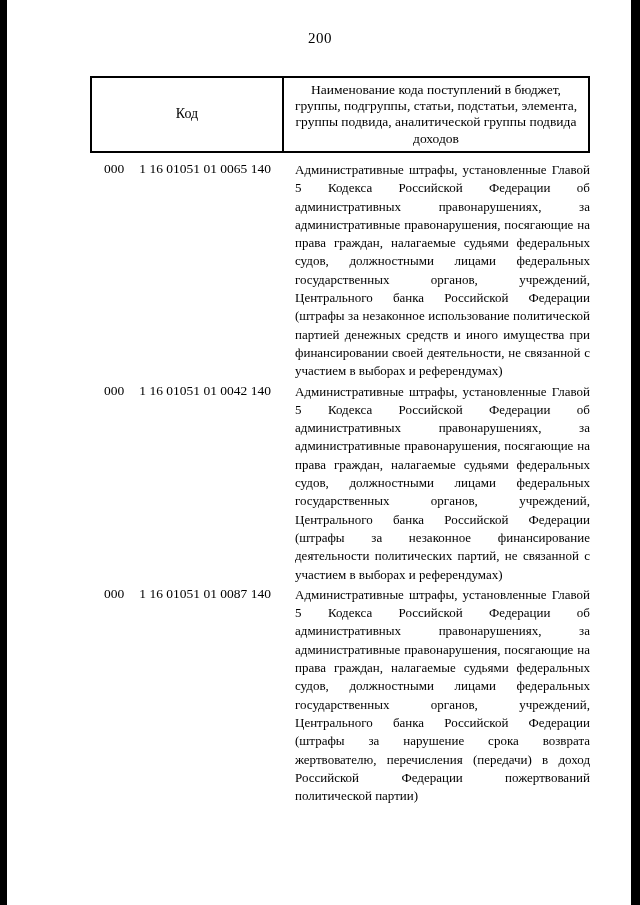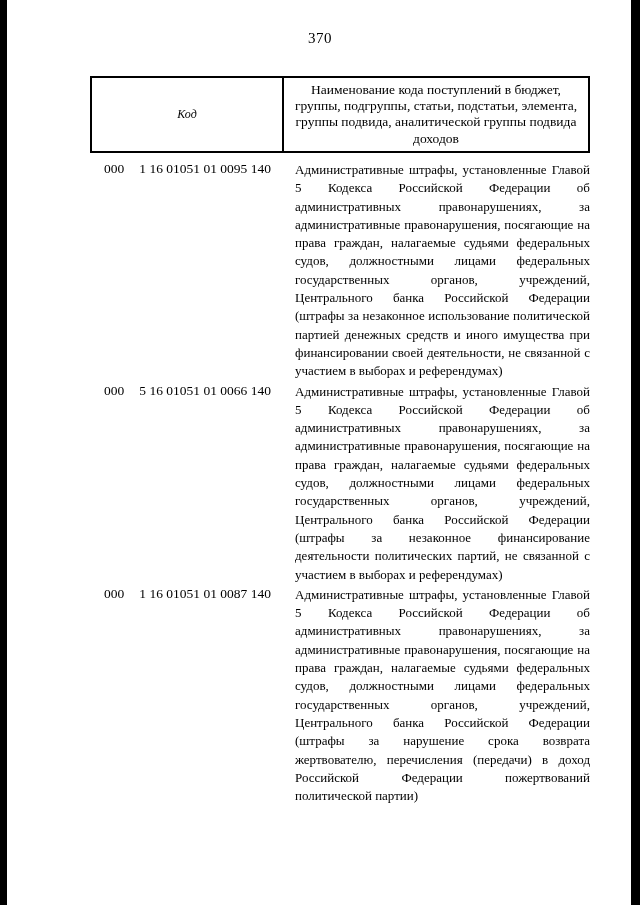--- a/index.html
+++ b/index.html
@@ -45,22 +45,21 @@
     align-items: stretch;
     background: #ffffff;
   }
   .th-code {
     width: 192px;
     box-sizing: border-box;
     border-right: 2px solid #000000;
     display: flex;
     align-items: center;
     justify-content: center;
-    font-size: 12px;
-    font-style: italic;
+    font-size: 14px;
   }
   .th-name {
     flex: 1;
     box-sizing: border-box;
     padding: 4px 8px;
     text-align: center;
     font-size: 13.5px;
     line-height: 16.2px;
   }
 
@@ -94,41 +93,41 @@
     text-align: justify;
     hyphens: none;
   }
 </style>
 </head>
 <body>
 
 <div class="scan-edge left"></div>
 <div class="scan-edge right"></div>
 
-<div class="page-number">370</div>
+<div class="page-number">200</div>
 
 <div class="table-header">
   <div class="th-code">Код</div>
   <div class="th-name">Наименование кода поступлений в бюджет, группы, подгруппы, статьи, подстатьи, элемента, группы подвида, аналитической группы подвида доходов</div>
 </div>
 
 <div class="rows">
 
   <div class="row">
     <div class="code-cell">
       <span>000</span>
-      <span>1 16 01051 01 0095 140</span>
+      <span>1 16 01051 01 0065 140</span>
     </div>
     <div class="desc-cell">Административные штрафы, установленные Главой 5 Кодекса Российской Федерации об административных правонарушениях, за административные правонарушения, посягающие на права граждан, налагаемые судьями федеральных судов, должностными лицами федеральных государственных органов, учреждений, Центрального банка Российской Федерации (штрафы за незаконное использование политической партией денежных средств и иного имущества при финансировании своей деятельности, не связанной с участием в выборах и референдумах)</div>
   </div>
 
   <div class="row">
     <div class="code-cell">
       <span>000</span>
-      <span>5 16 01051 01 0066 140</span>
+      <span>1 16 01051 01 0042 140</span>
     </div>
     <div class="desc-cell">Административные штрафы, установленные Главой 5 Кодекса Российской Федерации об административных правонарушениях, за административные правонарушения, посягающие на права граждан, налагаемые судьями федеральных судов, должностными лицами федеральных государственных органов, учреждений, Центрального банка Российской Федерации (штрафы за незаконное финансирование деятельности политических партий, не связанной с участием в выборах и референдумах)</div>
   </div>
 
   <div class="row">
     <div class="code-cell">
       <span>000</span>
       <span>1 16 01051 01 0087 140</span>
     </div>
     <div class="desc-cell">Административные штрафы, установленные Главой 5 Кодекса Российской Федерации об административных правонарушениях, за административные правонарушения, посягающие на права граждан, налагаемые судьями федеральных судов, должностными лицами федеральных государственных органов, учреждений, Центрального банка Российской Федерации (штрафы за нарушение срока возврата жертвователю, перечисления (передачи) в доход Российской Федерации пожертвований политической партии)</div>

